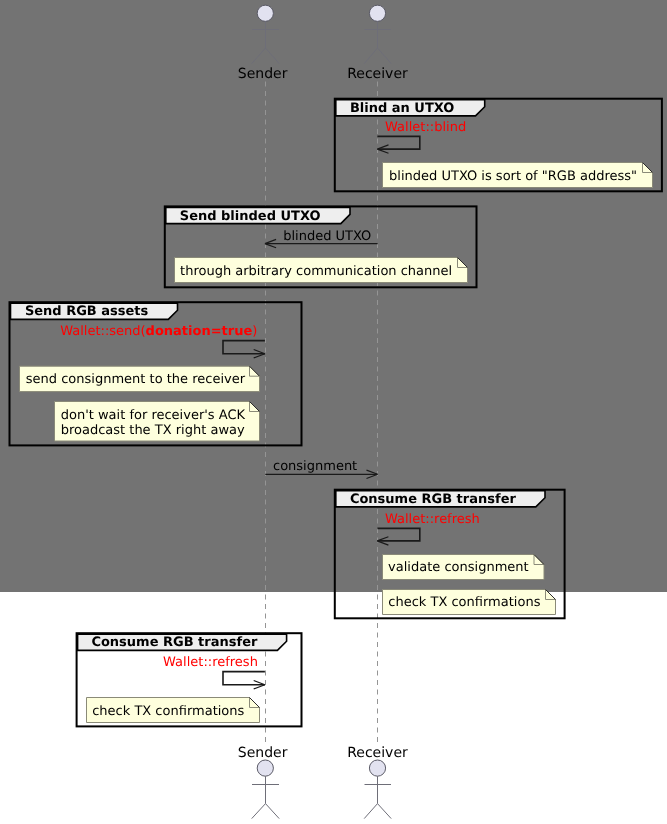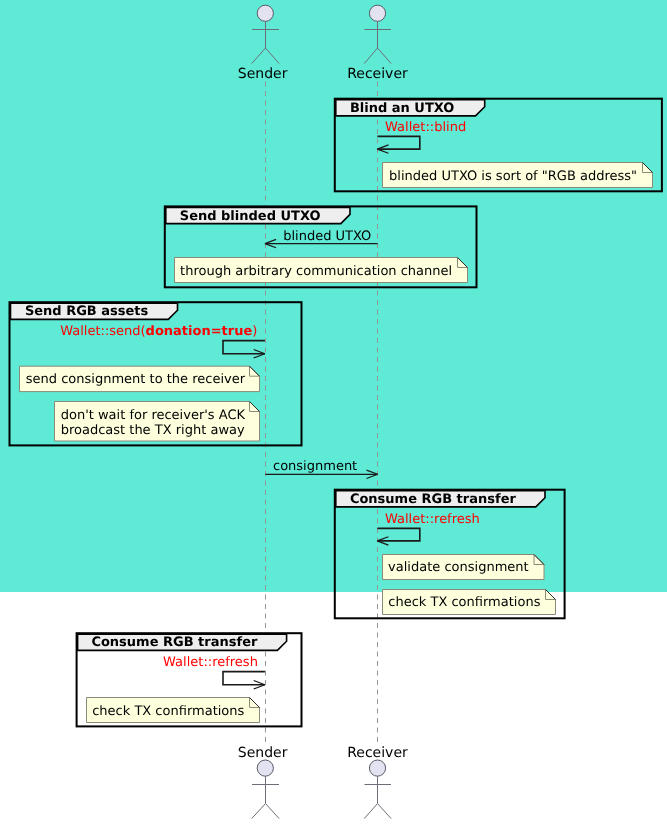--- a/index.html
+++ b/index.html
@@ -1,19 +1,19 @@
 <!DOCTYPE html>
 <html><head>
 <meta charset="utf-8">
 <title>RGB transfer sequence diagram</title>
 <style>
   html,body{margin:0;padding:0;background:#ffffff;}
   body{width:667px;height:824px;overflow:hidden;
        font-family:"DejaVu Sans",sans-serif;-webkit-font-smoothing:antialiased;}
-  #stage{position:relative;width:667px;height:592px;background:#5eead4;}
+  #stage{position:relative;width:667px;height:592px;background:#737373;}
   #diag{position:absolute;left:0;top:0;will-change:transform;}
   svg, text, tspan{-webkit-font-smoothing:antialiased;text-rendering:geometricPrecision;}
   text{dominant-baseline:alphabetic;}
   .t13{font-family:"DejaVu Sans",sans-serif;font-size:13px;fill:#000;}
   .t14{font-family:"DejaVu Sans",sans-serif;font-size:14px;fill:#000;}
   .t13b{font-family:"DejaVu Sans",sans-serif;font-size:13px;font-weight:bold;fill:#000;}
   .tred{font-family:"DejaVu Sans",sans-serif;font-size:13px;fill:#FF0000;}
   .tredb{font-family:"DejaVu Sans",sans-serif;font-size:13px;font-weight:bold;fill:#FF0000;}
 </style>
 </head>

